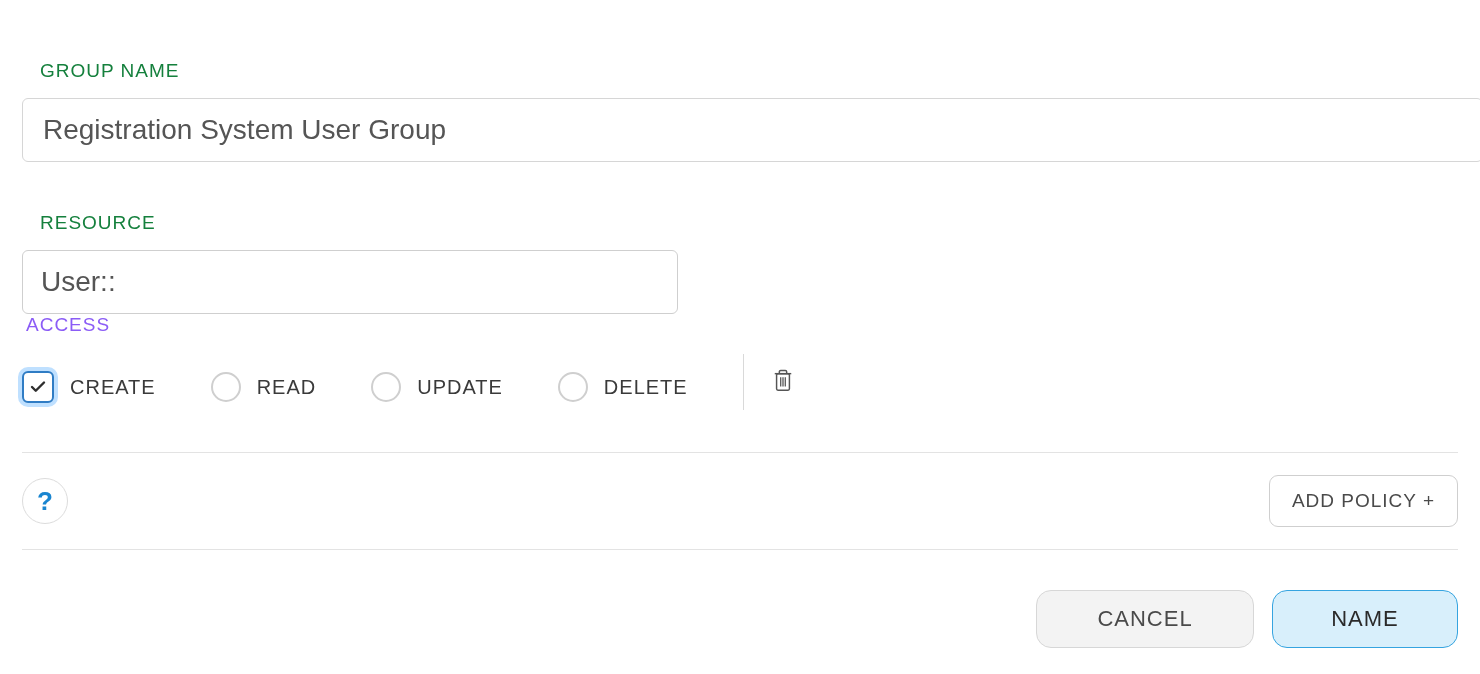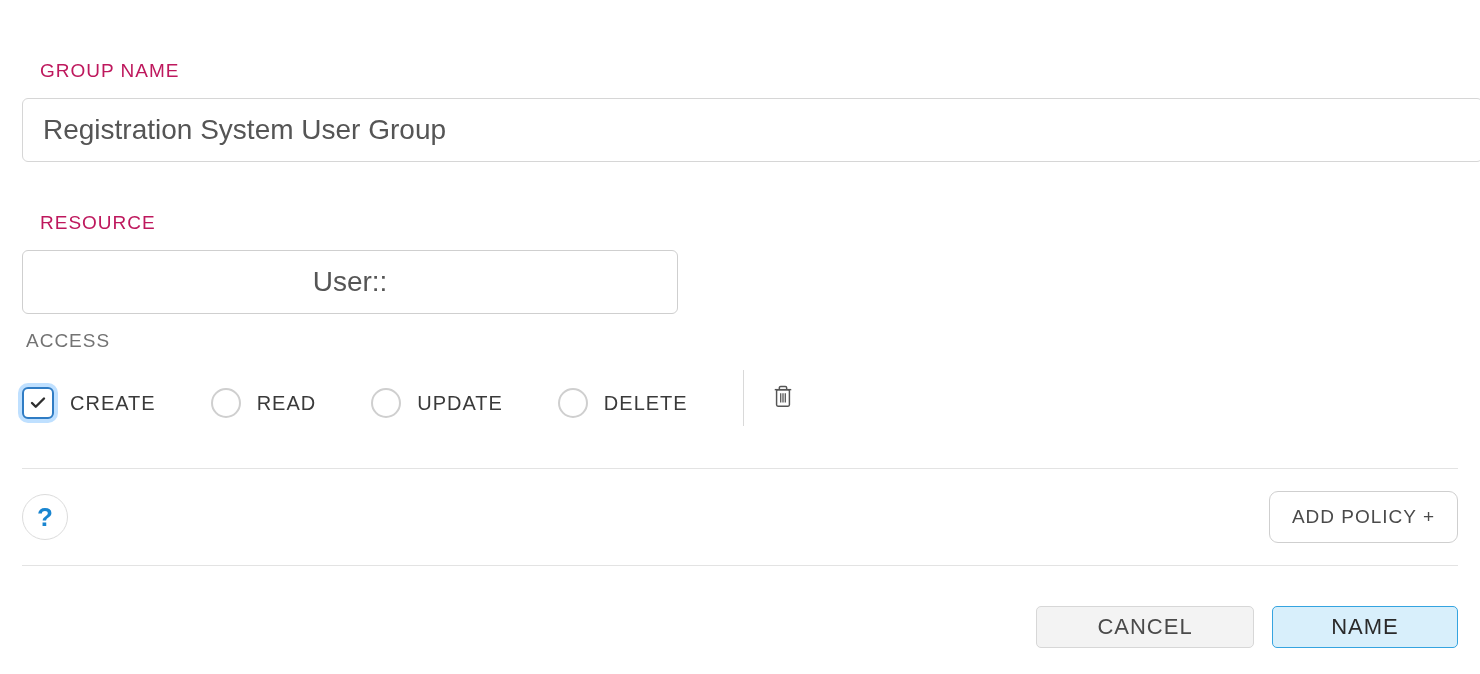--- a/index.html
+++ b/index.html
@@ -20,21 +20,21 @@
     font-weight: 700;
     letter-spacing: 2px;
     color: #2e2e2e;
     margin: 0 0 55px 16px;
     font-family: "Arial Black", "Helvetica Neue", Arial, sans-serif;
     text-transform: uppercase;
   }
   .section-label {
     font-size: 19px;
     letter-spacing: 1px;
-    color: #be185d;
+    color: #15803d;
     margin: 0 0 16px 18px;
   }
   .big-input {
     width: 1461px;
     height: 64px;
     border: 1px solid #d6d6d6;
     border-radius: 6px;
     padding: 0 20px;
     font-size: 28px;
     color: #555;
@@ -57,27 +57,26 @@
   .resource-input {
     width: 656px;
     height: 64px;
     border: 1px solid #cfcfcf;
     border-radius: 6px;
     padding: 0 18px;
     font-size: 28px;
     color: #555;
     outline: none;
     background: #fff;
-    text-align: center;
   }
   .access-label {
     font-size: 19px;
     letter-spacing: 1px;
-    color: #737373;
-    margin: 16px 0 28px 4px;
+    color: #8b5cf6;
+    margin: 0 0 28px 4px;
   }
   .access-row {
     display: flex;
     align-items: center;
   }
   .access-item {
     display: flex;
     align-items: center;
     margin-right: 55px;
   }
@@ -166,22 +165,22 @@
     height: 1px;
     background: #e3e3e3;
     margin: 0 0 40px 0;
   }
   .action-row {
     display: flex;
     justify-content: flex-end;
     gap: 18px;
   }
   .btn {
-    height: 42px;
-    border-radius: 5px;
+    height: 58px;
+    border-radius: 15px;
     font-size: 22px;
     letter-spacing: 1px;
     cursor: pointer;
     padding: 0 48px;
     display: flex;
     align-items: center;
     justify-content: center;
   }
   .btn-cancel {
     background: #f3f3f3;

